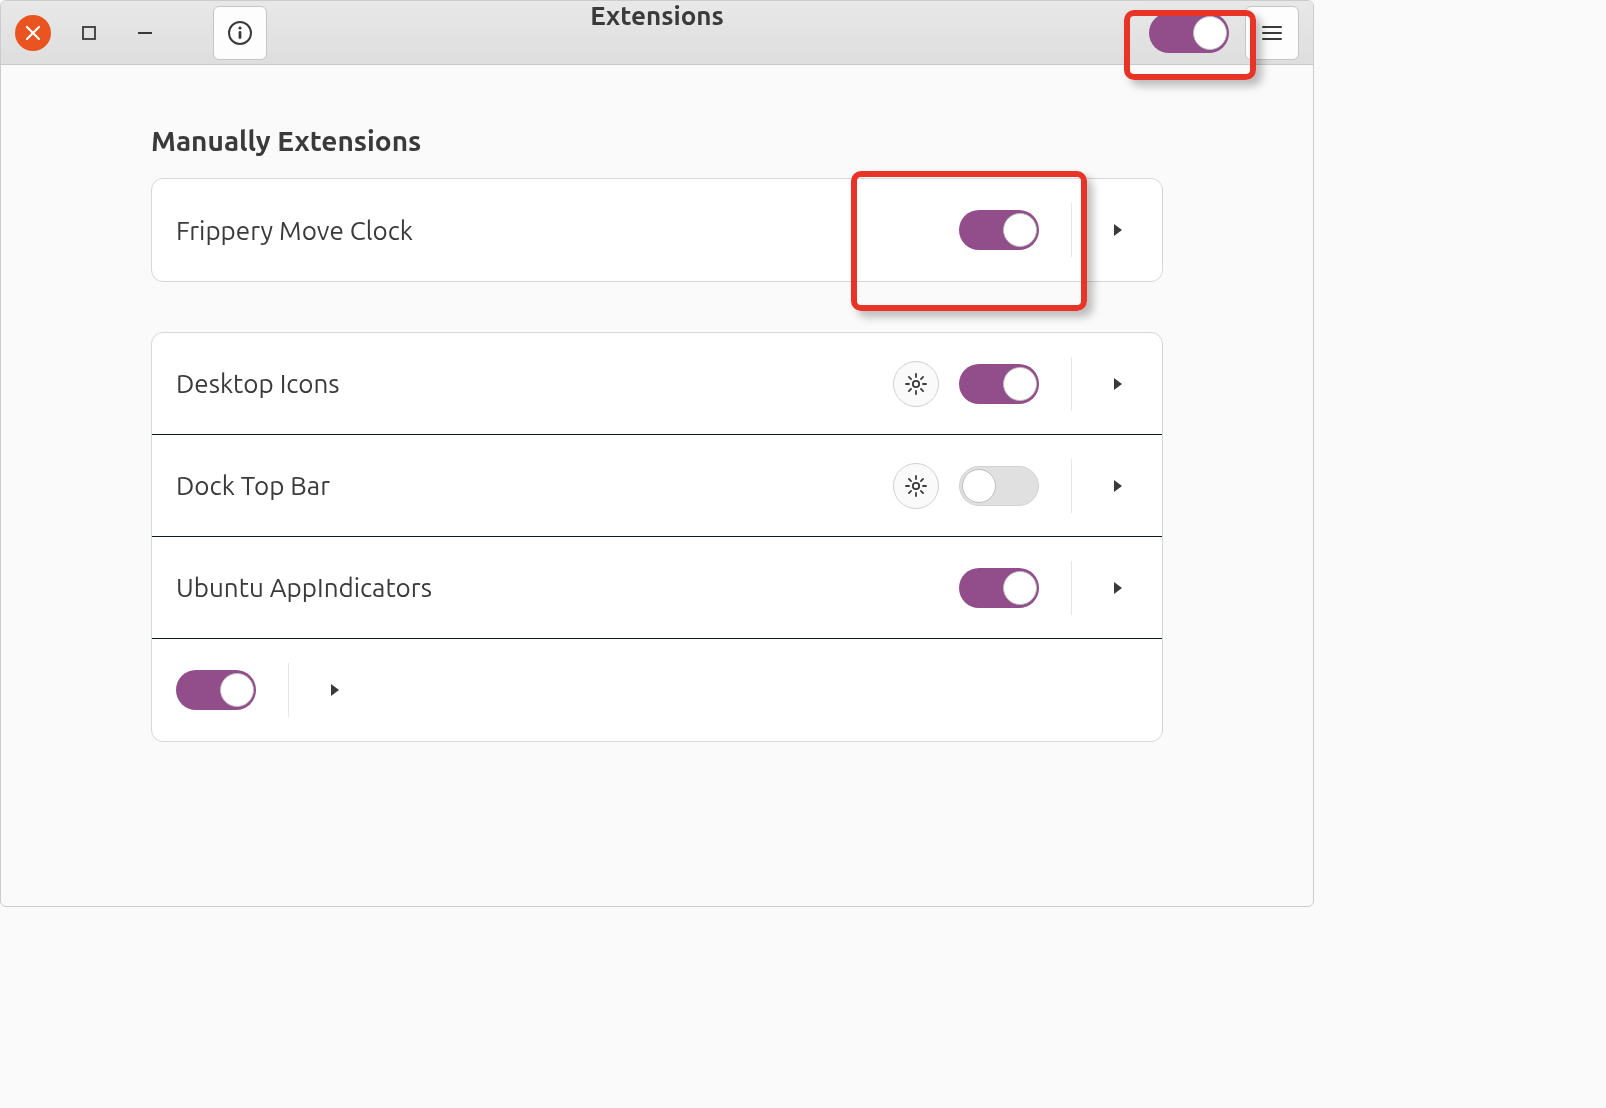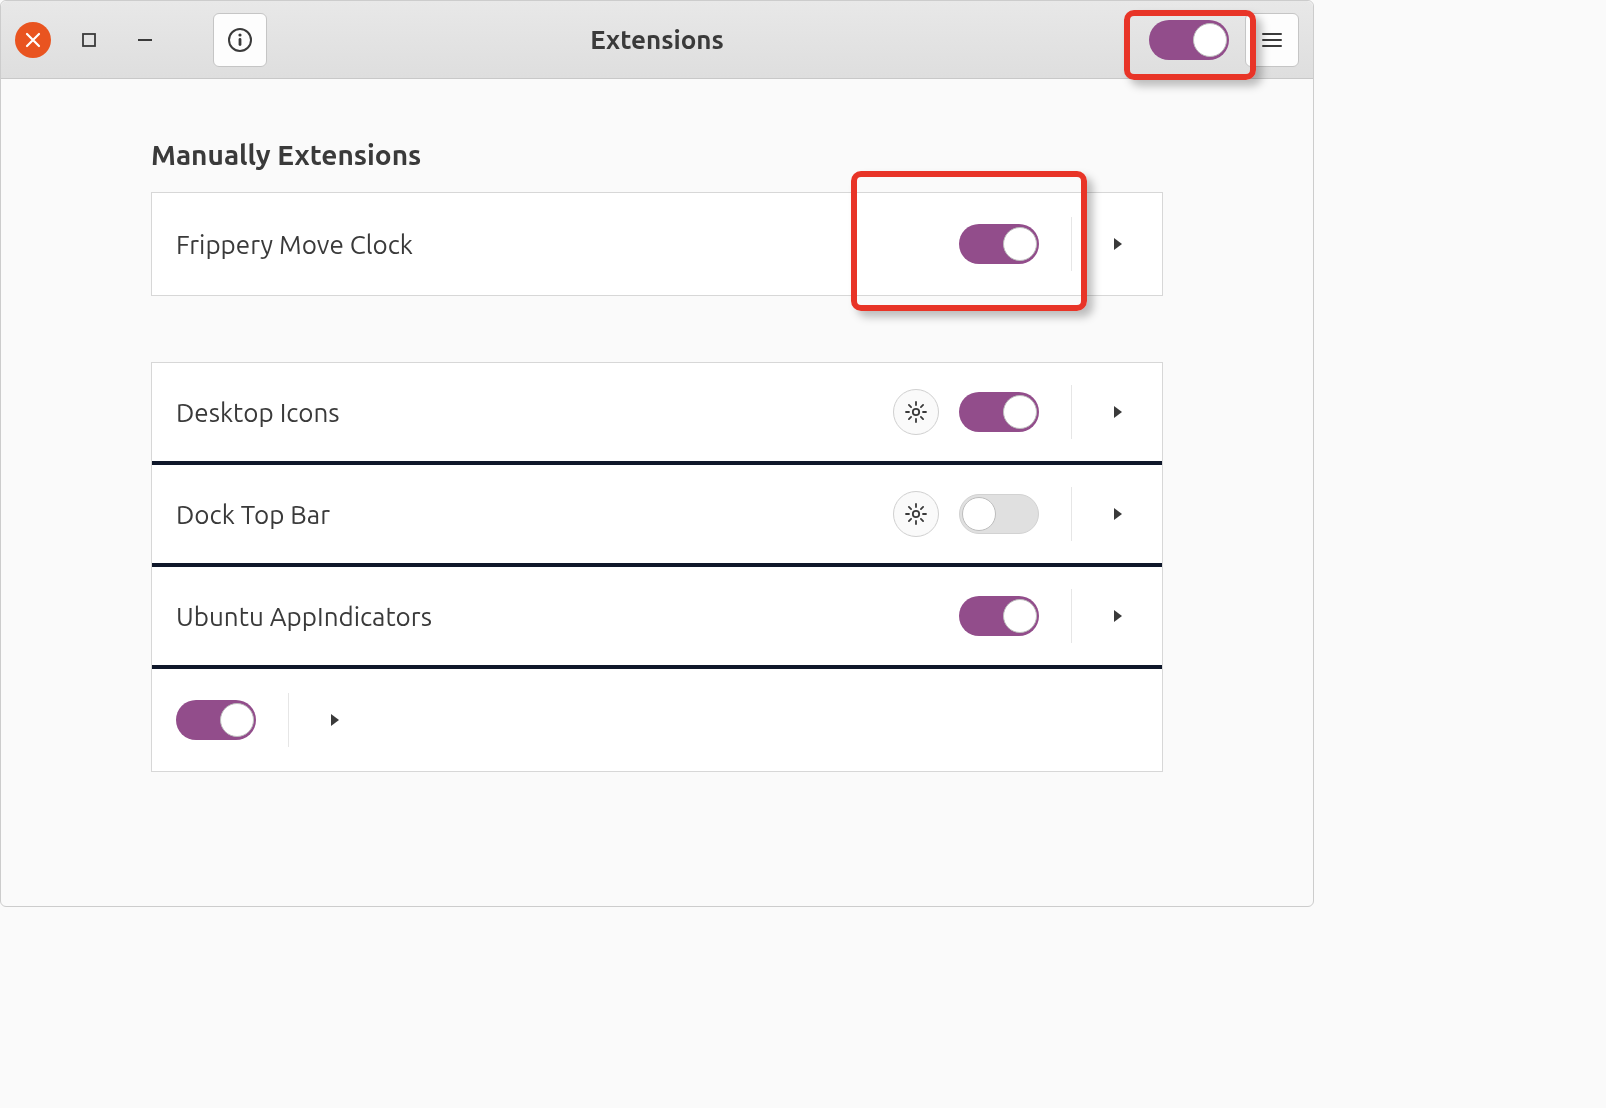--- a/index.html
+++ b/index.html
@@ -22,25 +22,24 @@
       background: #fafafa;
       border: 1px solid #ccc;
       border-radius: 6px;
       position: absolute;
       top: 0;
       left: 0;
       overflow: visible;
     }
 
     .titlebar {
-      height: 78px;
+      height: 64px;
       background: linear-gradient(#e8e8e8, #dedede);
       border-bottom: 1px solid #c8c8c8;
       display: flex;
-      align-items: center;
       padding: 0 14px;
       position: relative;
       border-radius: 6px 6px 0 0;
     }
 
     .titlebar-left {
       display: flex;
       align-items: center;
       gap: 20px;
     }
@@ -154,31 +153,31 @@
 
     .section-title {
       font-size: 28px;
       font-weight: 700;
       color: #3a3a3a;
       margin-bottom: 22px;
     }
 
     .ext-list {
       border: 1px solid #d7d7d7;
-      border-radius: 0;
+      border-radius: 12px;
       background: #fff;
-      margin-bottom: 66px;
+      margin-bottom: 50px;
     }
 
     .ext-row {
       display: flex;
       align-items: center;
       padding: 0 24px;
       height: 102px;
-      border-bottom: 4px solid #0f172a;
+      border-bottom: 1px solid #0f172a;
     }
 
     .ext-row:last-child { border-bottom: none; }
 
     .ext-name {
       font-size: 26px;
       color: #3a3a3a;
       flex: 1;
     }
 

